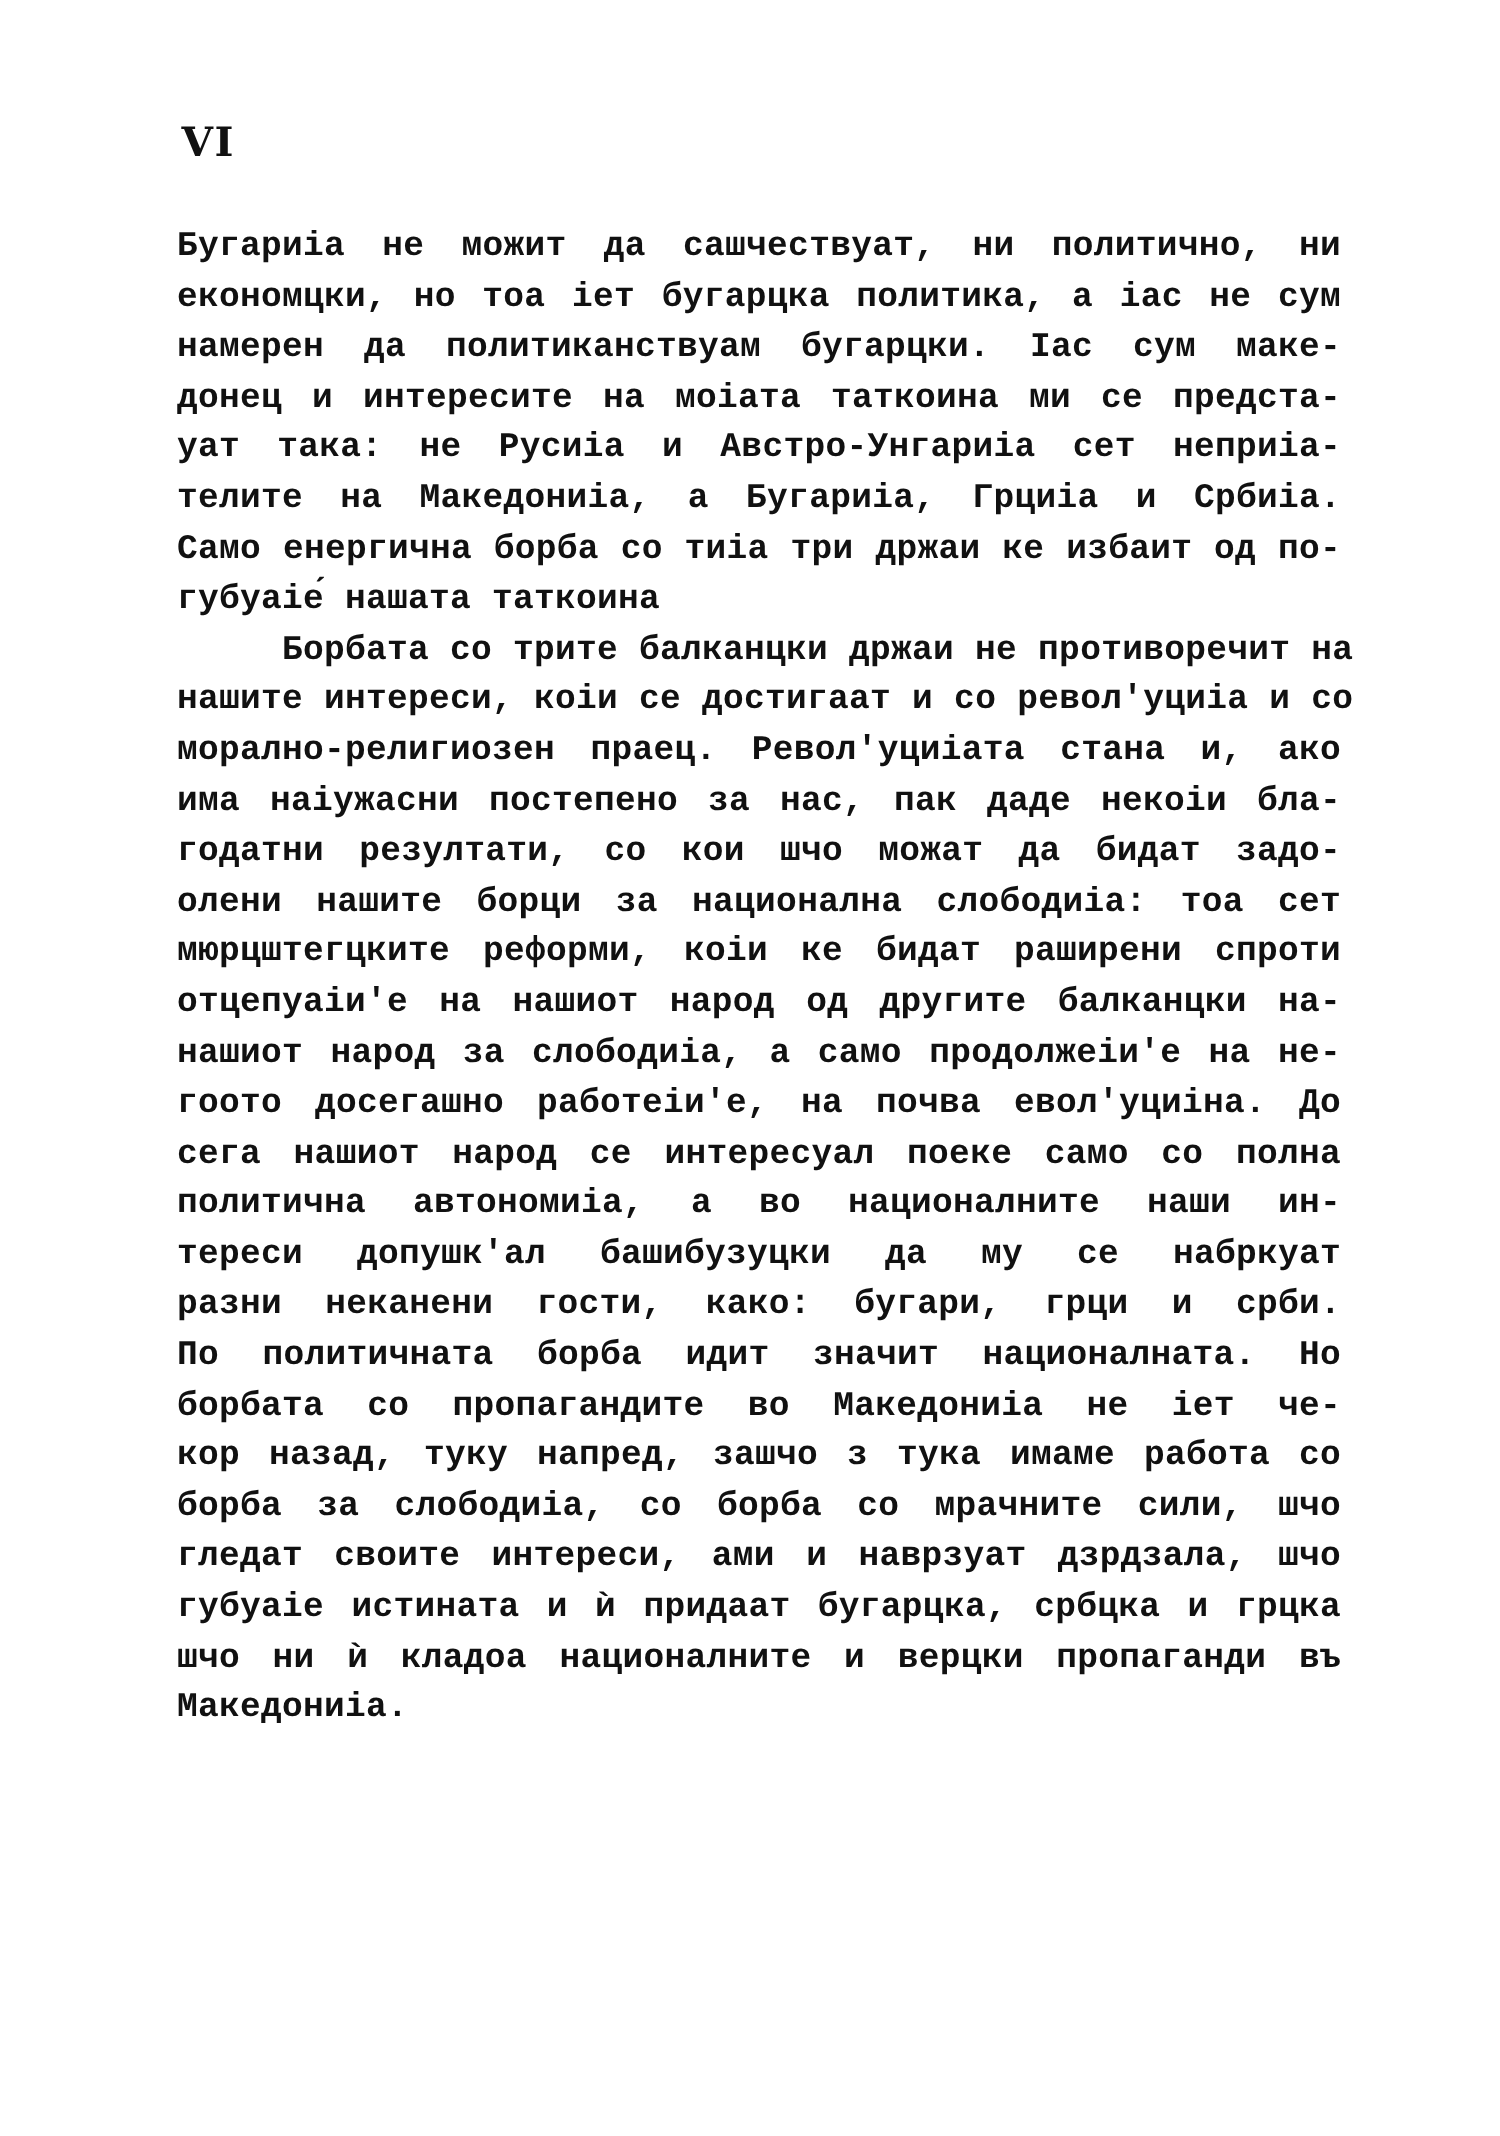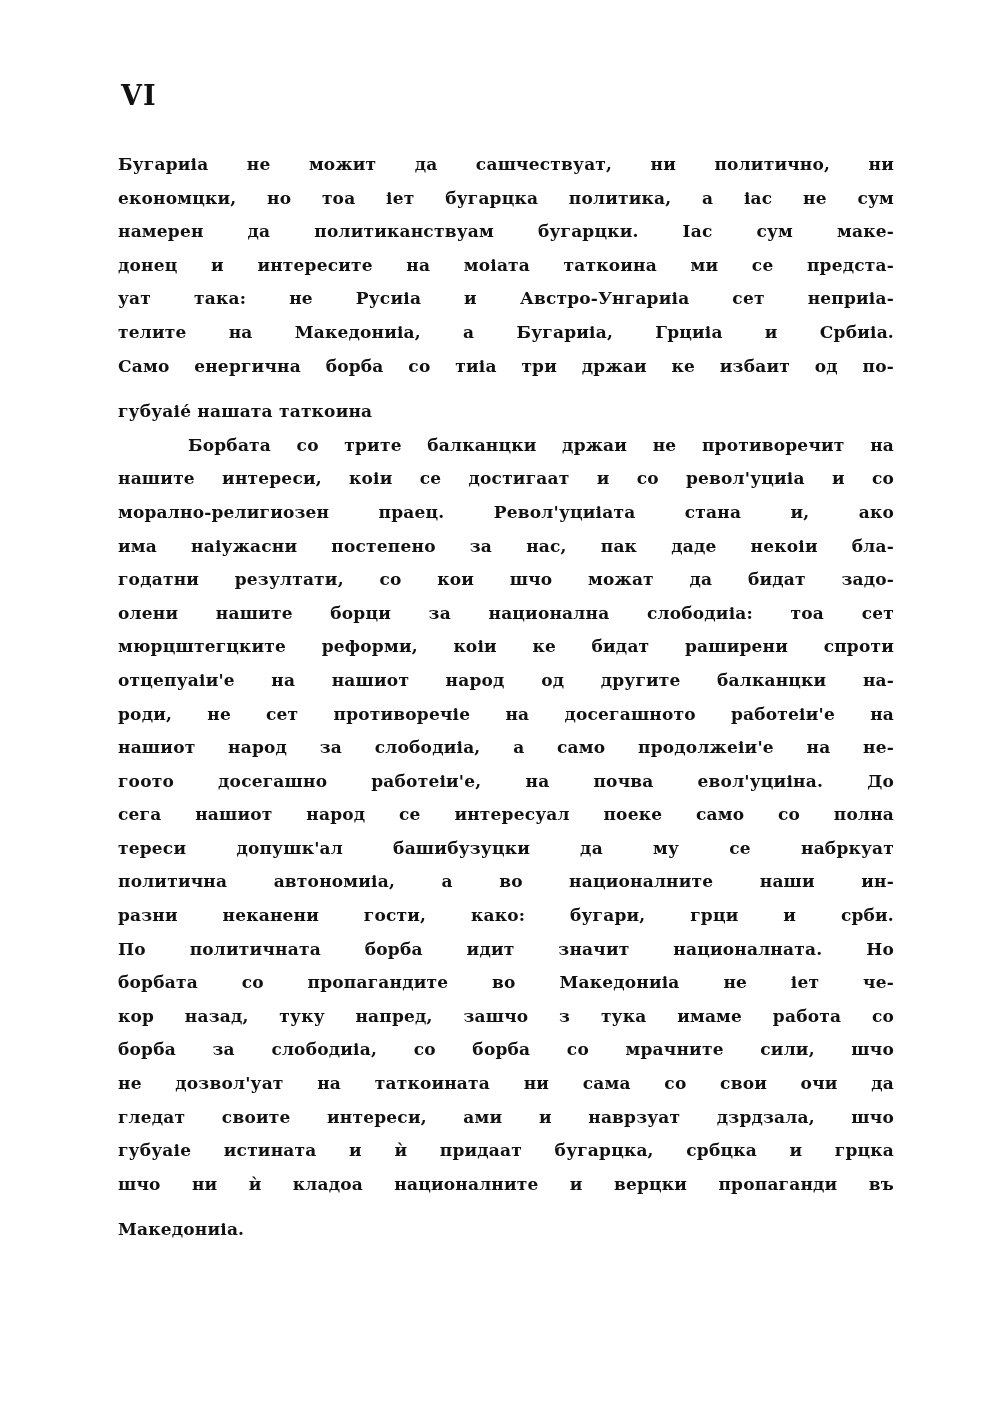--- a/index.html
+++ b/index.html
@@ -31,33 +31,33 @@
     }
     .text-block {
       position: absolute;
       left: 118px;
       top: 148px;
       width: 776px;
     }
     .line {
       height: 33.6px;
       line-height: 33.6px;
-      font-size: 17px;
+      font-size: 23px;
       white-space: nowrap;
       text-align: justify;
       text-align-last: justify;
       font-weight: bold;
       letter-spacing: 0.2px;
+      font-family: Liberation Mono, monospace;
     }
     .line.indent {
       padding-left: 70px;
     }
     .line.last {
       text-align-last: left;
-      margin-top: 12px;
     }
   </style>
 </head>
 <body>
 
 <div class="page">
   <div class="page-number">VI</div>
 
   <div class="text-block">
 
@@ -74,31 +74,29 @@
 
     <div>
       <div class="line indent">Борбата со трите балканцки држаи не противоречит на</div>
       <div class="line">нашите интереси, коіи се достигаат и со револ'уциіа и со</div>
       <div class="line">морално-религиозен праец. Револ'уциіата стана и, ако</div>
       <div class="line">има наіужасни постепено за нас, пак даде некоіи бла-</div>
       <div class="line">годатни резултати, со кои шчо можат да бидат задо-</div>
       <div class="line">олени нашите борци за национална слободиіа: тоа сет</div>
       <div class="line">мюрцштегцките реформи, коіи ке бидат раширени спроти</div>
       <div class="line">отцепуаіи'е на нашиот народ од другите балканцки на-</div>
-      <div class="line">роди, не сет противоречіе на досегашното работеіи'е на</div>
       <div class="line">нашиот народ за слободиіа, а само продолжеіи'е на не-</div>
       <div class="line">гоото досегашно работеіи'е, на почва евол'уциіна. До</div>
       <div class="line">сега нашиот народ се интересуал поеке само со полна</div>
+      <div class="line">политична автономиіа, а во националните наши ин-</div>
       <div class="line">тереси допушк'ал башибузуцки да му се набркуат</div>
-      <div class="line">политична автономиіа, а во националните наши ин-</div>
       <div class="line">разни неканени гости, како: бугари, грци и срби.</div>
       <div class="line">По политичната борба идит значит националната. Но</div>
       <div class="line">борбата со пропагандите во Македониіа не іет че-</div>
       <div class="line">кор назад, туку напред, зашчо з тука имаме работа со</div>
       <div class="line">борба за слободиіа, со борба со мрачните сили, шчо</div>
-      <div class="line">не дозвол'уат на таткоината ни сама со свои очи да</div>
       <div class="line">гледат своите интереси, ами и наврзуат дзрдзала, шчо</div>
       <div class="line">губуаіе истината и ѝ придаат бугарцка, србцка и грцка</div>
       <div class="line">шчо ни ѝ кладоа националните и верцки пропаганди въ</div>
       <div class="line last">Македониіа.</div>
     </div>
   </div>
 </div>
 
 </body></html>

